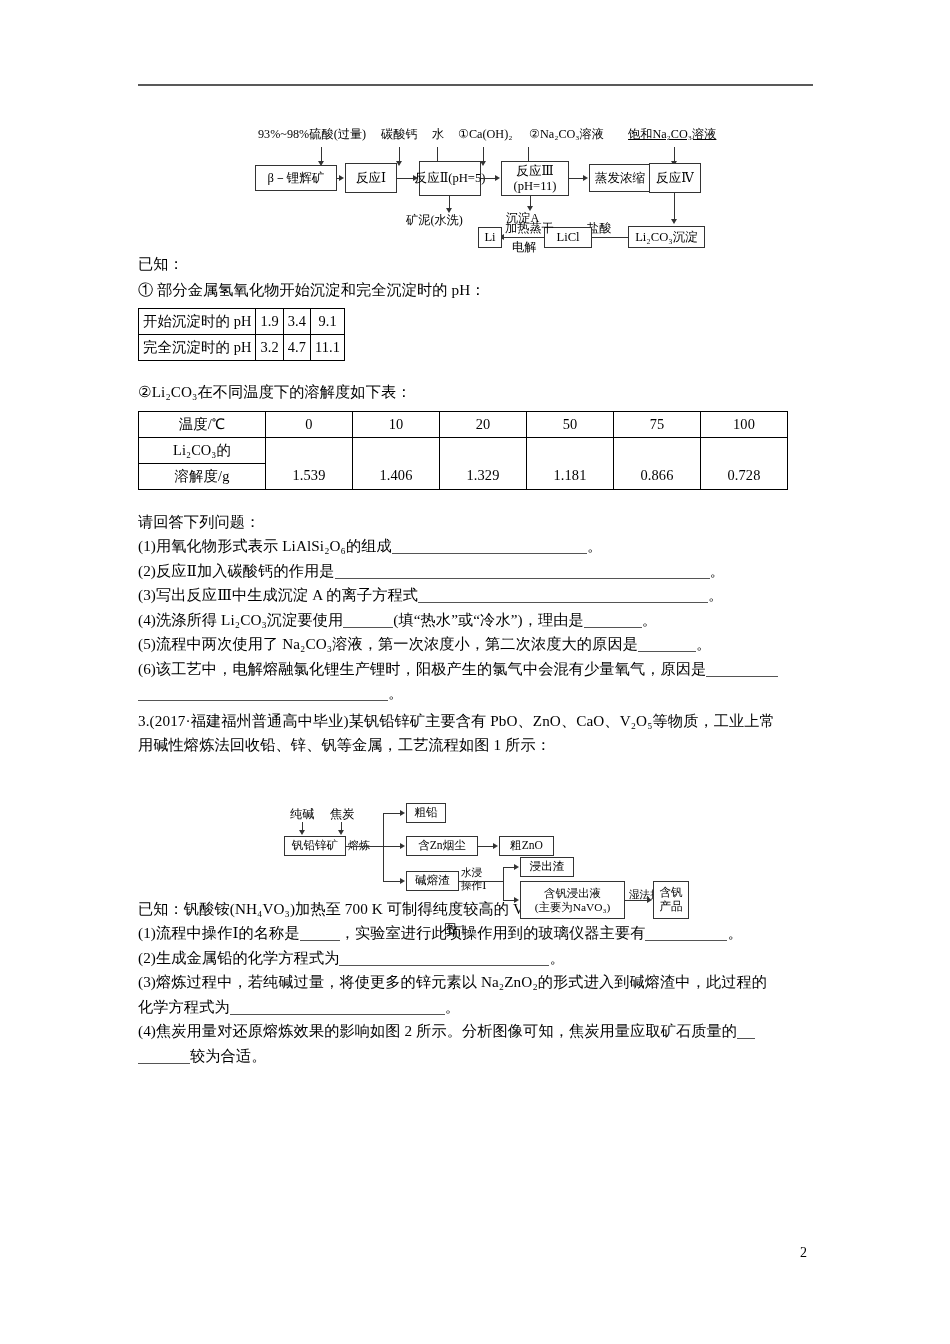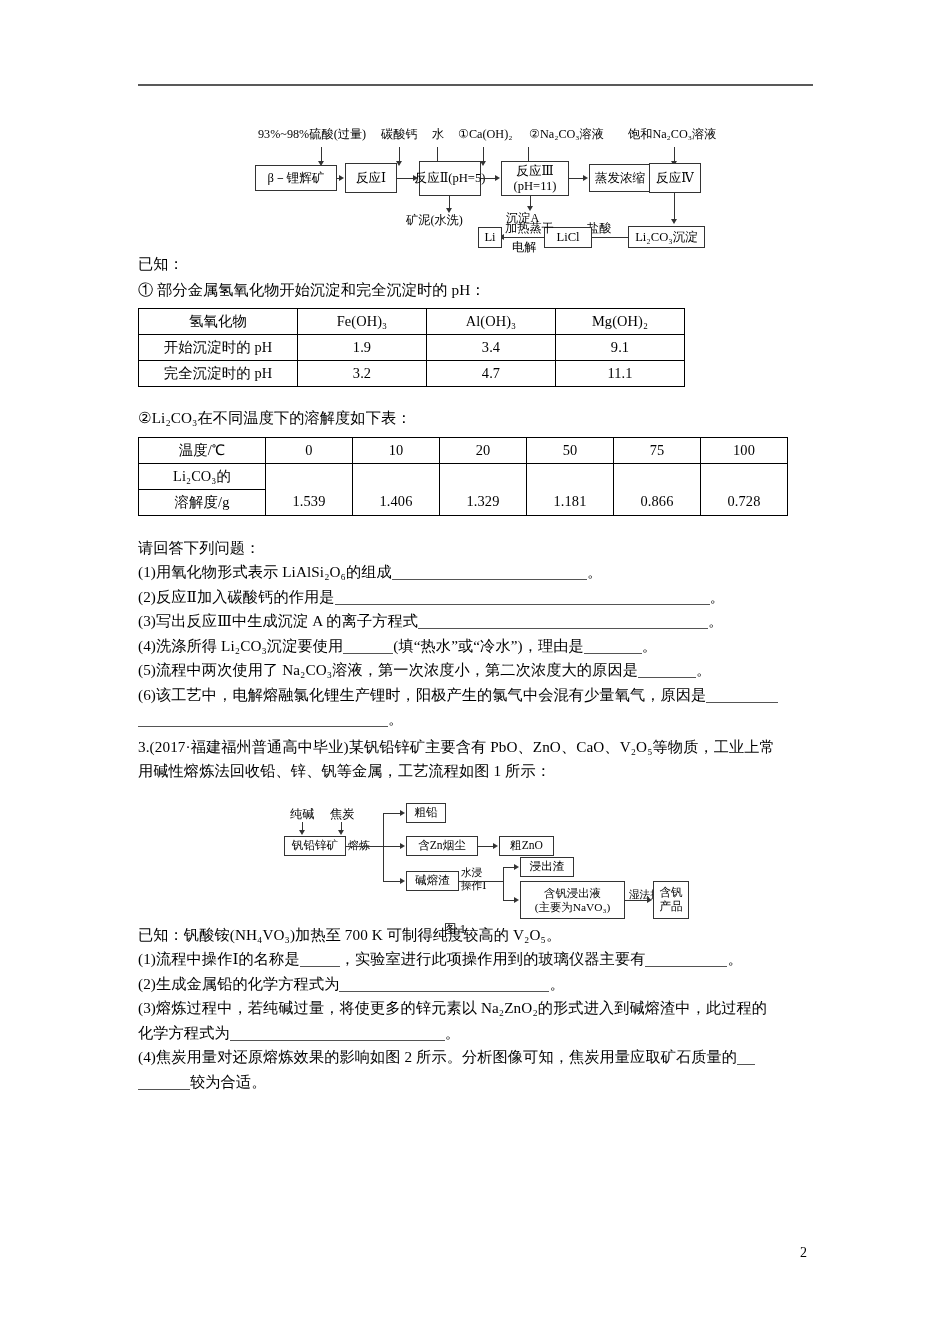--- a/index.html
+++ b/index.html
@@ -144,21 +144,21 @@
 
   <div class="header-rule"></div>
 
   <div class="fc1">
 
     <div class="flabel" style="left:258px; top:127px;">93%~98%硫酸(过量)</div>
     <div class="flabel" style="left:381px; top:127px;">碳酸钙</div>
     <div class="flabel" style="left:432px; top:127px;">水</div>
     <div class="flabel" style="left:458px; top:127px;">①Ca(OH)₂</div>
     <div class="flabel" style="left:529px; top:127px;">②Na₂CO₃溶液</div>
-    <div class="flabel" style="left:628px; top:127px;">饱和Na₂CO₃溶液</div>
+    <div class="flabel" style="left:628px; top:127px;text-decoration:underline;">饱和Na₂CO₃溶液</div>
 
     <div class="vline" style="left:321px; top:147px; height:16px;"></div>
     <div class="arrow-d" style="left:318px; top:161px;"></div>
 
     <div class="vline" style="left:399px; top:147px; height:16px;"></div>
     <div class="arrow-d" style="left:396px; top:161px;"></div>
 
     <div class="vline" style="left:437px; top:147px; height:16px;"></div>
     <div class="arrow-d" style="left:434px; top:161px;"></div>
 
@@ -231,26 +231,20 @@
     <div class="fbox" style="left:478px; top:227px; width:24px; height:21px;">Li</div>
   </div>
 
   <div class="content body-text">
 
     <div>已知：</div>
     <div class="note">① 部分金属氢氧化物开始沉淀和完全沉淀时的 pH：</div>
 
     <table class="dt t1">
       <tbody>
-          <tr>
-        <td class="hdr">氢氧化物</td>
-        <td class="val">Fe(OH)₃</td>
-        <td class="val">Al(OH)₃</td>
-        <td class="val">Mg(OH)₂</td>
-      </tr>
       <tr>
         <td>开始沉淀时的 pH</td>
         <td>1.9</td>
         <td>3.4</td>
         <td>9.1</td>
       </tr>
       <tr>
         <td>完全沉淀时的 pH</td>
         <td>3.2</td>
         <td>4.7</td>

